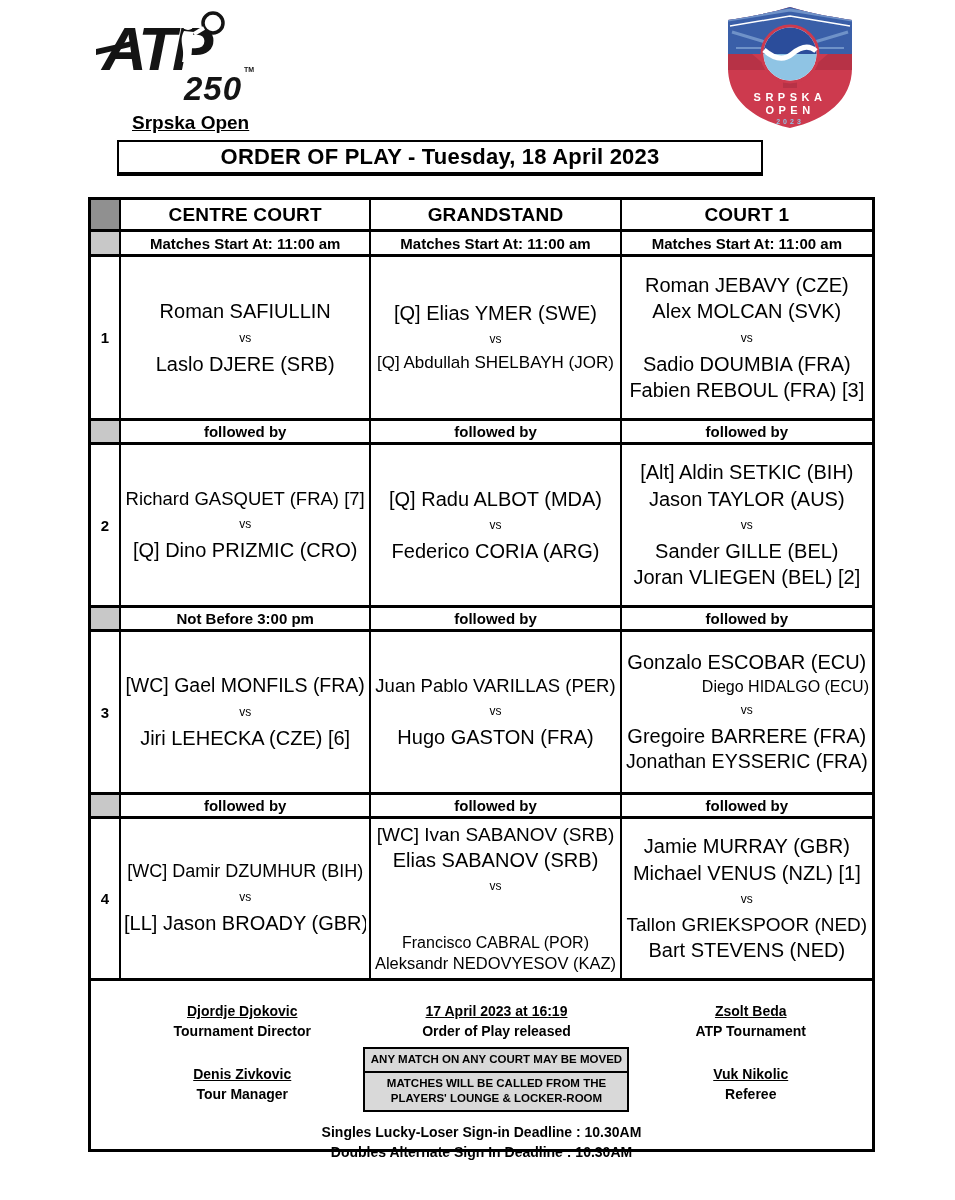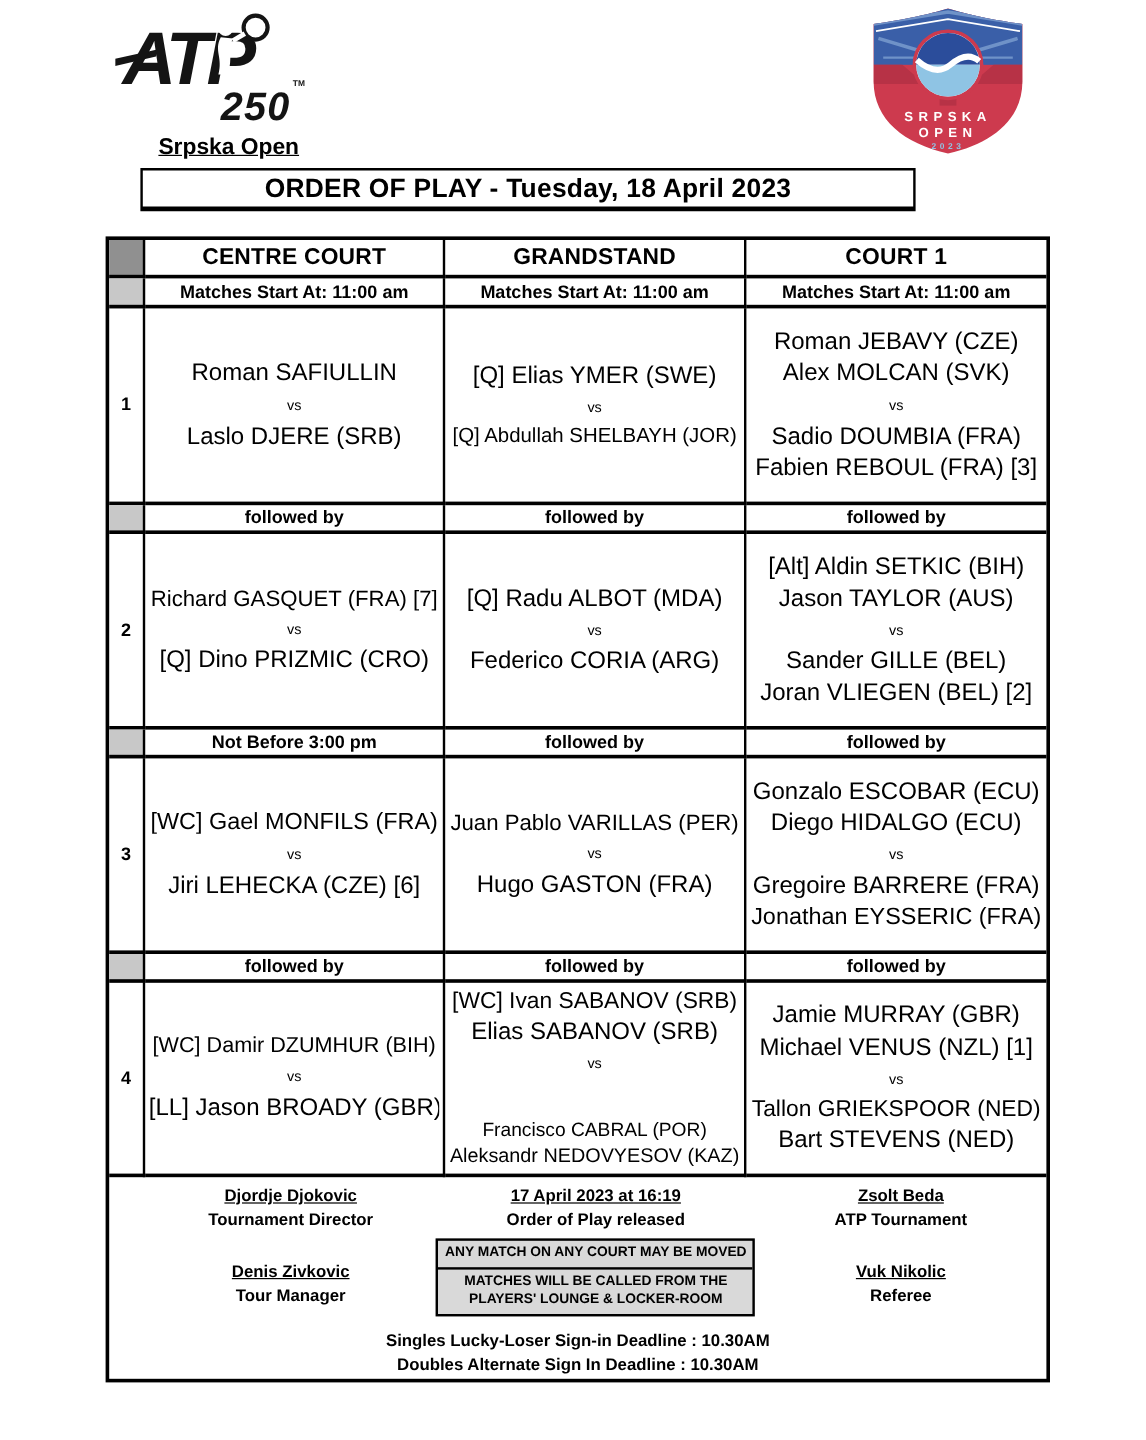--- a/index.html
+++ b/index.html
@@ -21,21 +21,21 @@
   .hcell{font-weight:bold;font-size:19px;letter-spacing:.2px;}
   .scell{font-weight:bold;font-size:15px;}
   .sepcell{font-weight:bold;font-size:15px;}
   .numcell{font-weight:bold;font-size:15px;}
   .mcell{flex-direction:column;padding:2px 3px;}
   .team{width:100%;}
   .pline{font-size:20px;line-height:1.32;white-space:nowrap;width:100%;overflow:hidden;}
   .vs{font-size:12px;margin:6px 0;}
 
   
-  .footer{grid-column:1/-1;padding-top:7px;box-sizing:border-box;}
+  .footer{grid-column:1/-1;padding-top:22px;box-sizing:border-box;}
   .f-grid{display:grid;grid-template-columns:30px 1fr 1fr 1fr;}
   .f-col{text-align:center;}
   .o-name{font-weight:bold;font-size:14px;text-decoration:underline;}
   .o-role{font-weight:bold;font-size:14px;margin-top:4px;}
   .official.second{margin-top:27px;}
   .release-date{font-weight:bold;font-size:14px;text-decoration:underline;}
   .release-label{font-weight:bold;font-size:14px;margin-top:4px;}
   .notice-box{margin:8px auto 0;width:266px;border:2px solid #000;background:#d9d9d9;box-sizing:border-box;}
   .notice{font-weight:bold;font-size:11.5px;line-height:1.35;padding:3px 4px;}
   .notice + .notice{border-top:2px solid #000;}
@@ -212,21 +212,21 @@
       </div>
       <div class="vs">vs</div>
       <div class="team">
         <div class="pline" style="font-size: 20px;">Hugo GASTON (FRA)</div>
 
       </div>
     </div>
     <div class="cell mcell bb3 lastcol">
       <div class="team">
         <div class="pline" style="font-size: 20px;">Gonzalo ESCOBAR (ECU)</div>
-        <div class="pline" style="font-size: 20px;">Diego HIDALGO (ECU)</div>
+        <div class="pline" style="font-size: 16px; text-align: right;">Diego HIDALGO (ECU)</div>
       </div>
       <div class="vs">vs</div>
       <div class="team">
         <div class="pline" style="font-size: 20px;">Gregoire BARRERE (FRA)</div>
         <div class="pline" style="font-size: 19.5px;">Jonathan EYSSERIC (FRA)</div>
       </div>
     </div>
 
     <div class="cell light bb3"></div>
     <div class="cell sepcell bb3">followed by</div>

